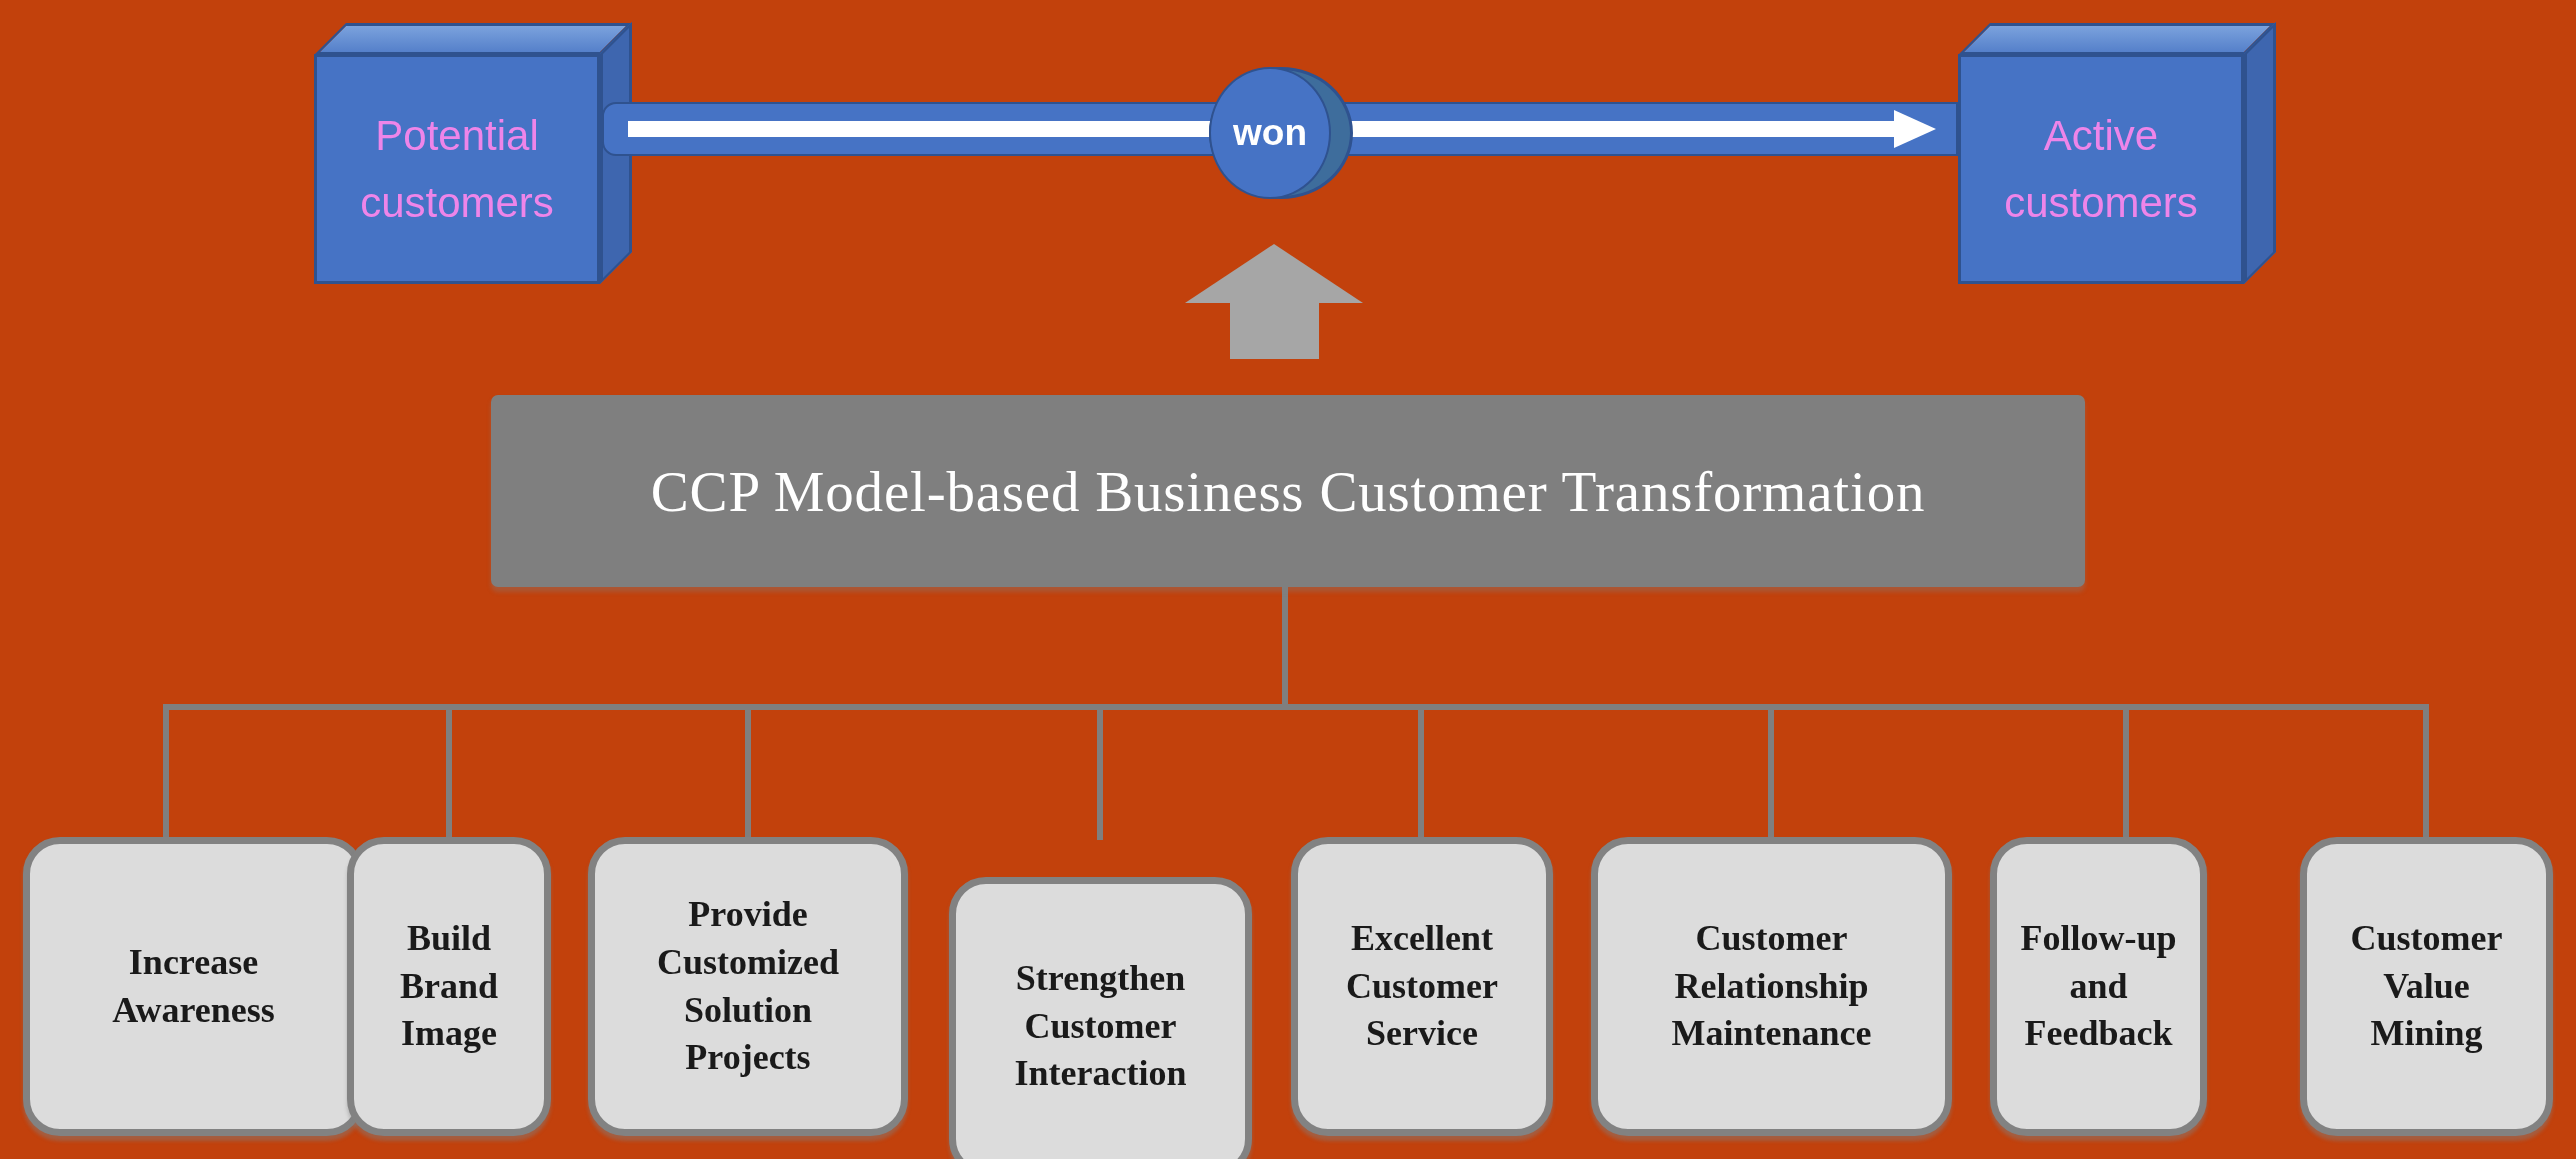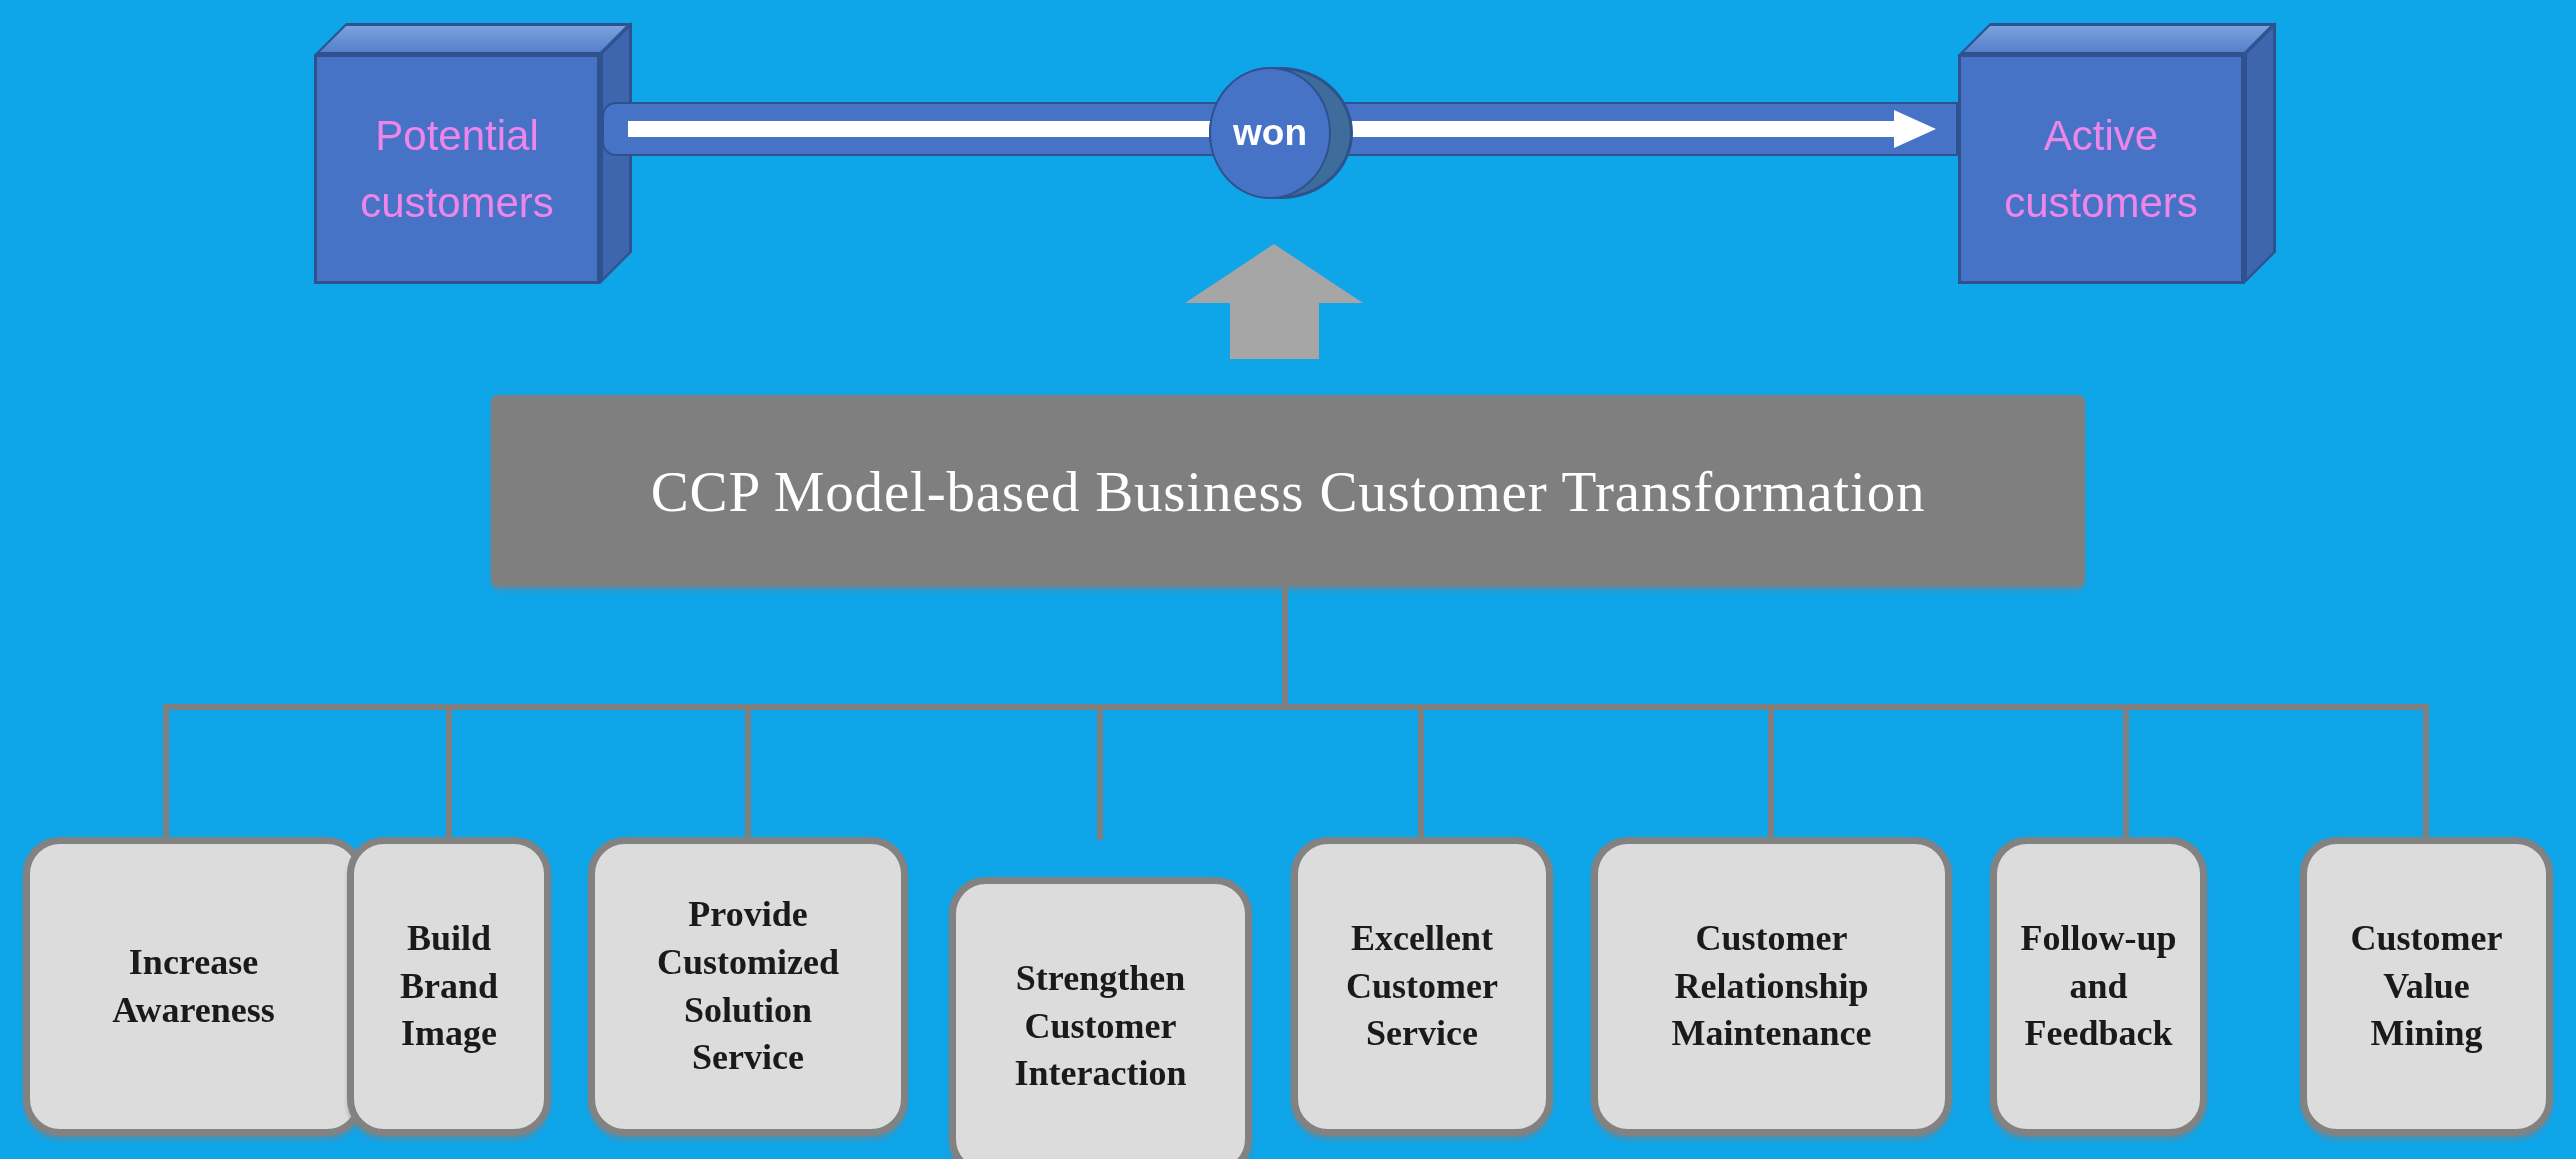--- a/index.html
+++ b/index.html
@@ -1,17 +1,17 @@
 <!DOCTYPE html>
 <html style="--cube-blue: #4673C5; --cube-side: #3E66AF; --cube-border: #2F528F; --flow-white: #FFFFFF; --won-crescent: #3E6D9C; --label-pink: #EE85E9; --block-gray: #7F7F7F; --arrow-gray: #A6A6A6; --strategy-fill: #DCDCDC; --strategy-border: #828282; --text-black: #1A1A1A;font-size:12.4px"><head>
 <meta charset="utf-8">
 <style>
   html,body{margin:0;padding:0;background:#fff;}
   *{box-sizing:border-box;}
-  .scene{position:relative;width:2576px;height:1159px;background:#0ea5e9;overflow:hidden;
+  .scene{position:relative;width:2576px;height:1159px;background:#c2410c;overflow:hidden;
          font-family:"Liberation Sans",sans-serif;}
 
   
   .cube-front{position:absolute;width:286px;height:230px;background:var(--cube-blue,#4673C5);
       border:3.1px solid var(--cube-border,#2F528F);z-index:2;display:flex;align-items:center;justify-content:center;}
   .cube-top{position:absolute;width:286px;height:32px;
       background:linear-gradient(to top,#5580CA,#7BA2DD);
       border:3.1px solid var(--cube-border,#2F528F);
       transform:skewX(-45deg);transform-origin:0 100%;z-index:1;}
   .cube-side{position:absolute;width:32px;height:230px;
@@ -126,21 +126,21 @@
   </div>
   <div class="strategy" style="left:347px;width:204px;">
     <div class="strategy-label">Build
 Brand
 Image</div>
   </div>
   <div class="strategy" style="left:588px;width:320px;">
     <div class="strategy-label">Provide
 Customized
 Solution
-Service</div>
+Projects</div>
   </div>
   <div class="strategy" style="left:949px;width:303px;margin-top:40px;">
     <div class="strategy-label">Strengthen
 Customer
 Interaction</div>
   </div>
   <div class="strategy" style="left:1291px;width:262px;">
     <div class="strategy-label">Excellent
 Customer
 Service</div>

